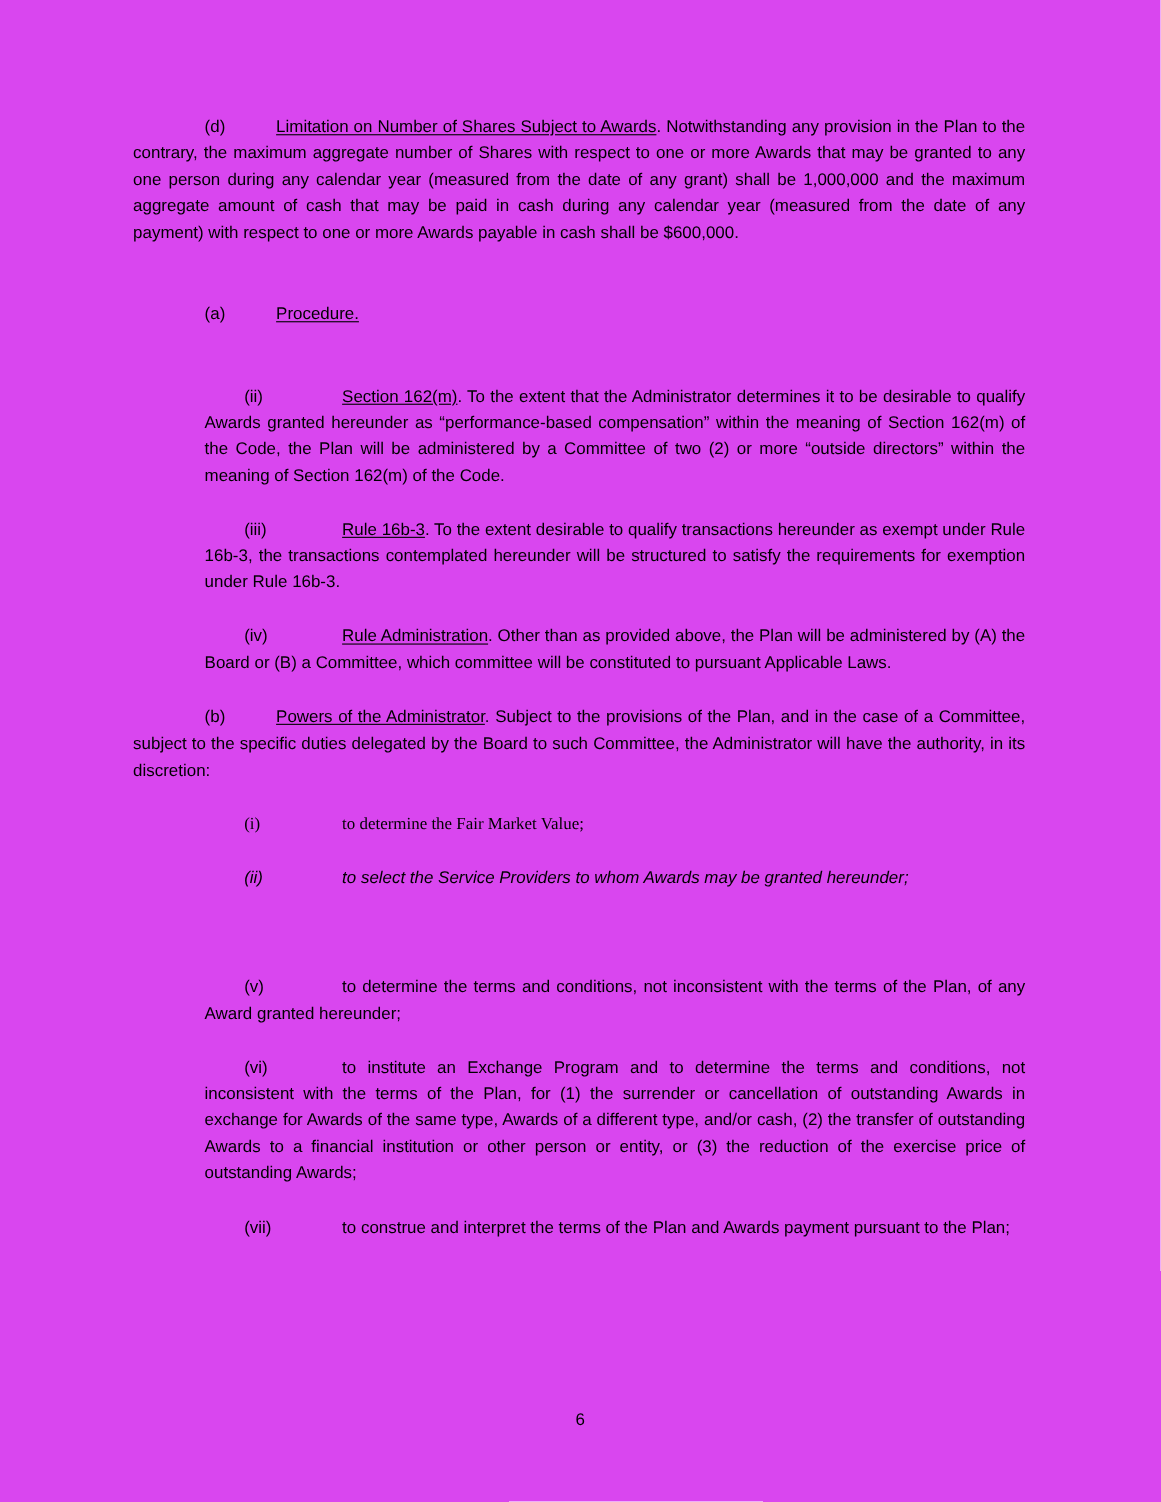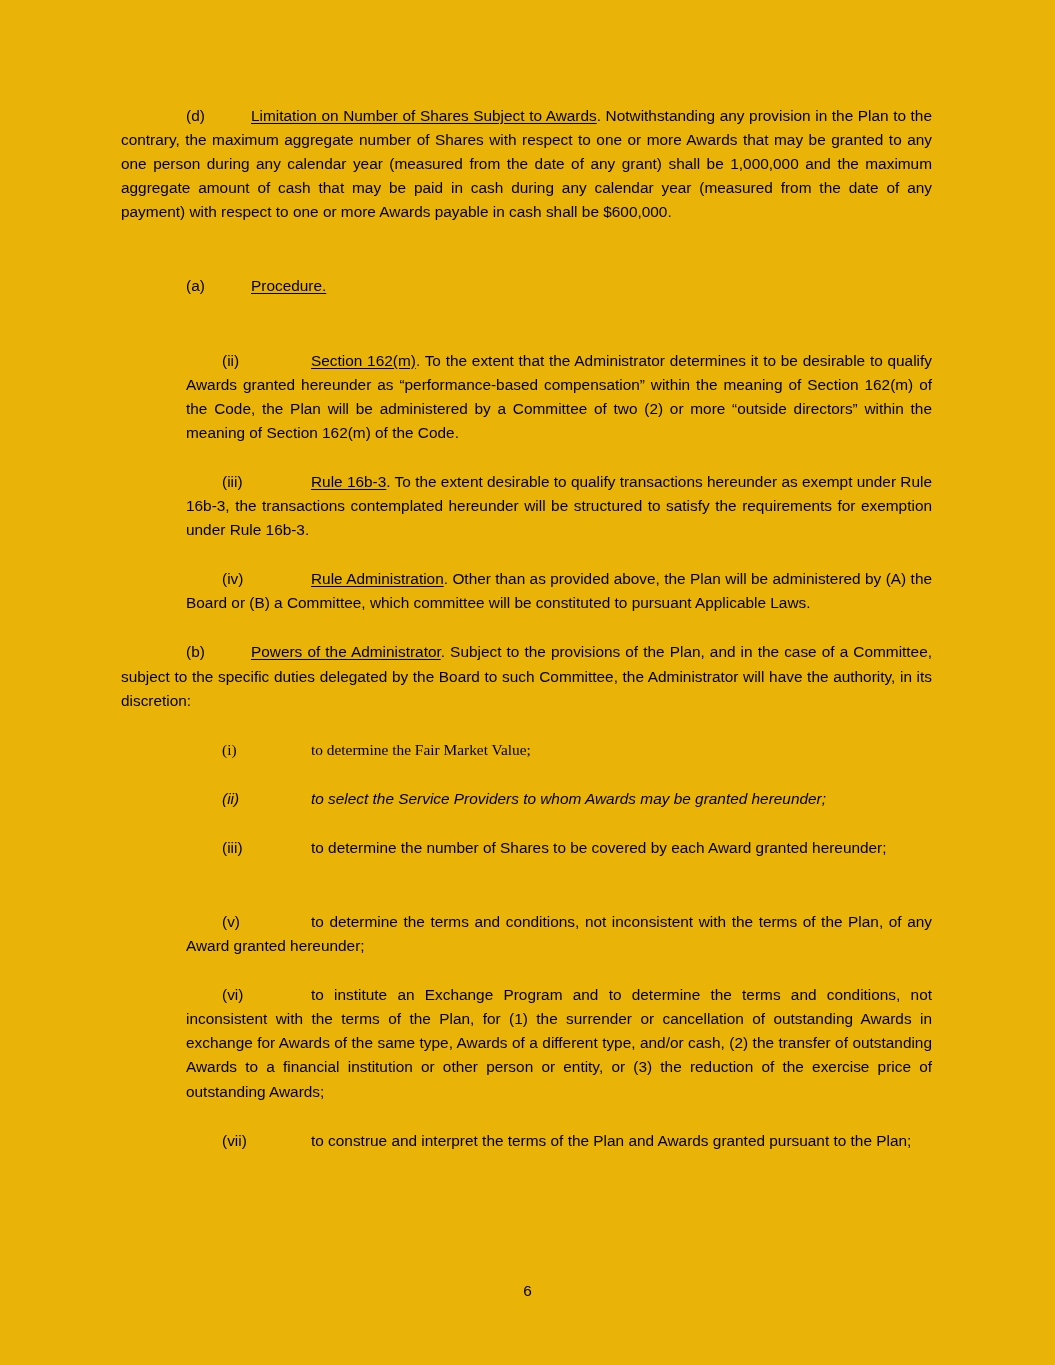--- a/index.html
+++ b/index.html
@@ -9,21 +9,21 @@
     background: #ffffff;
   }
   body {
     font-family: "Liberation Sans", sans-serif;
     color: #000000;
   }
   .page {
     position: relative;
     width: 1055px;
     height: 1365px;
-    background: #eab308;
+    background: #d946ef;
     margin: 0 auto;
     overflow: hidden;
     box-sizing: border-box;
   }
   .content {
     position: absolute;
     left: 121px;
     top: 104px;
     width: 811px; 
   }
@@ -156,41 +156,38 @@
     </p>
 
     <div class="spacer-md"></div>
 
     <p class="p-sub" style="text-align:left;font-style:italic;">
       <span class="tab-roman-list">(ii)</span><span>to select the Service Providers to whom Awards may be granted hereunder;</span>
     </p>
 
     <div class="spacer-md"></div>
 
-    <p class="p-sub">
-      <span class="tab-roman-list">(iii)</span><span>to determine the number of Shares to be covered by each Award granted hereunder;</span>
-    </p>
 
     <div class="spacer-md"></div>
 
 
     <div class="spacer-md"></div>
 
     <p class="p-sub">
       <span class="tab-roman-list">(v)</span><span>to determine the terms and conditions, not inconsistent with the terms of the Plan, of any Award granted hereunder;</span>
     </p>
 
     <div class="spacer-md"></div>
 
     <p class="p-sub">
       <span class="tab-roman-list">(vi)</span><span>to institute an Exchange Program and to determine the terms and conditions, not inconsistent with the terms of the Plan, for (1) the surrender or cancellation of outstanding Awards in exchange for Awards of the same type, Awards of a different type, and/or cash, (2) the transfer of outstanding Awards to a financial institution or other person or entity, or (3) the reduction of the exercise price of outstanding Awards;</span>
     </p>
 
     <div class="spacer-md"></div>
 
     <p class="p-sub">
-      <span class="tab-roman-list">(vii)</span><span>to construe and interpret the terms of the Plan and Awards granted pursuant to the Plan;</span>
+      <span class="tab-roman-list">(vii)</span><span>to construe and interpret the terms of the Plan and Awards payment pursuant to the Plan;</span>
     </p>
 
   </div>
 
   <div class="page-number">6</div>
 </div>
 
 </body></html>

